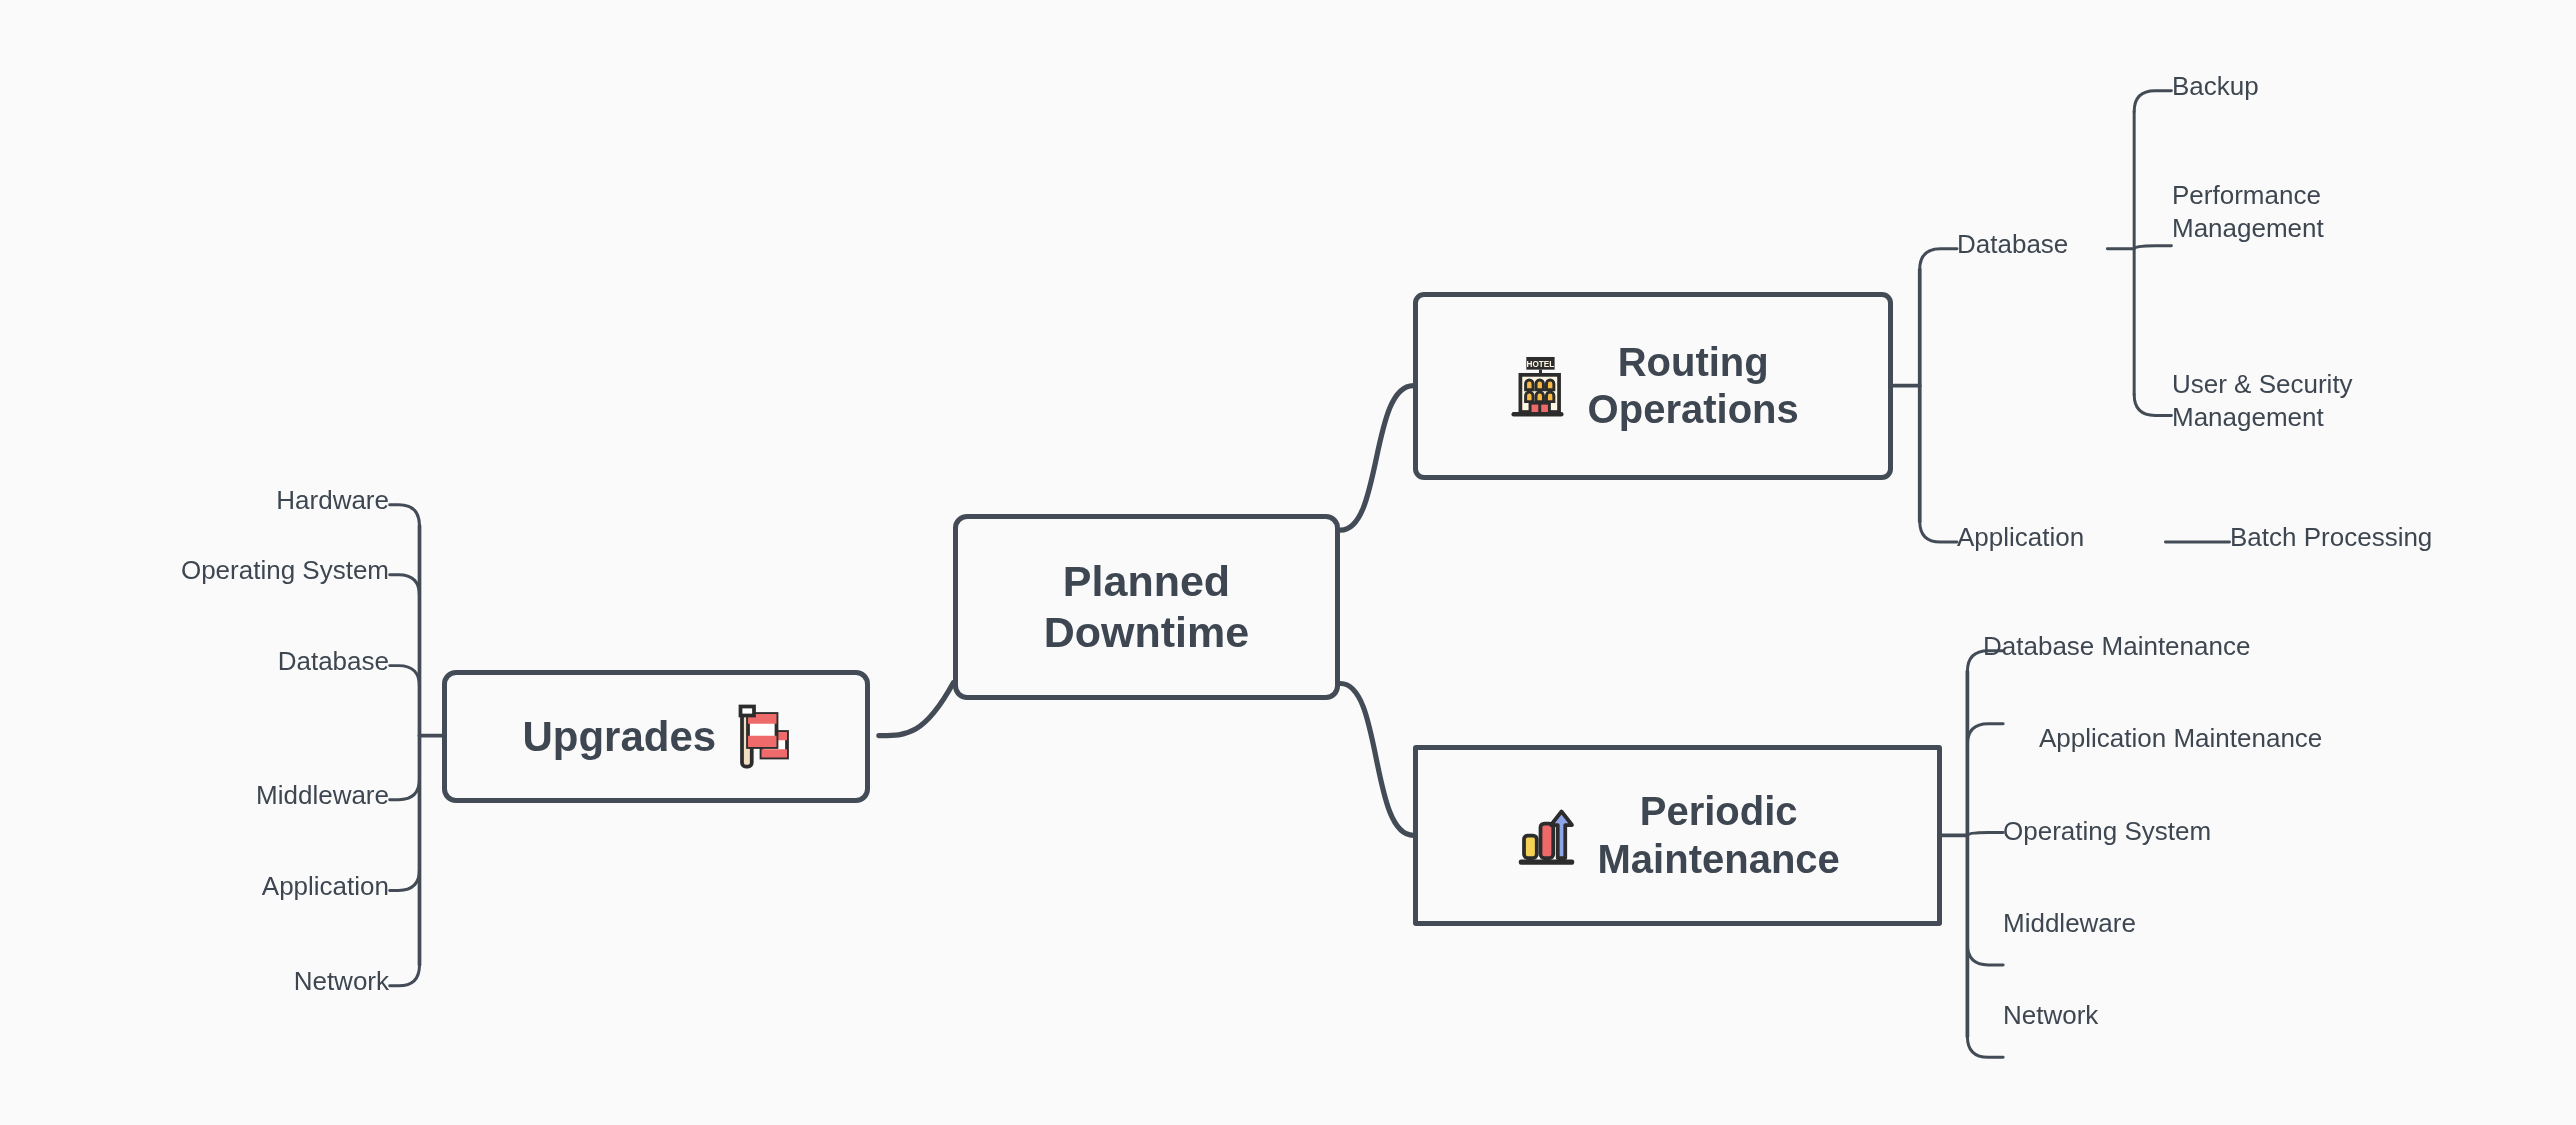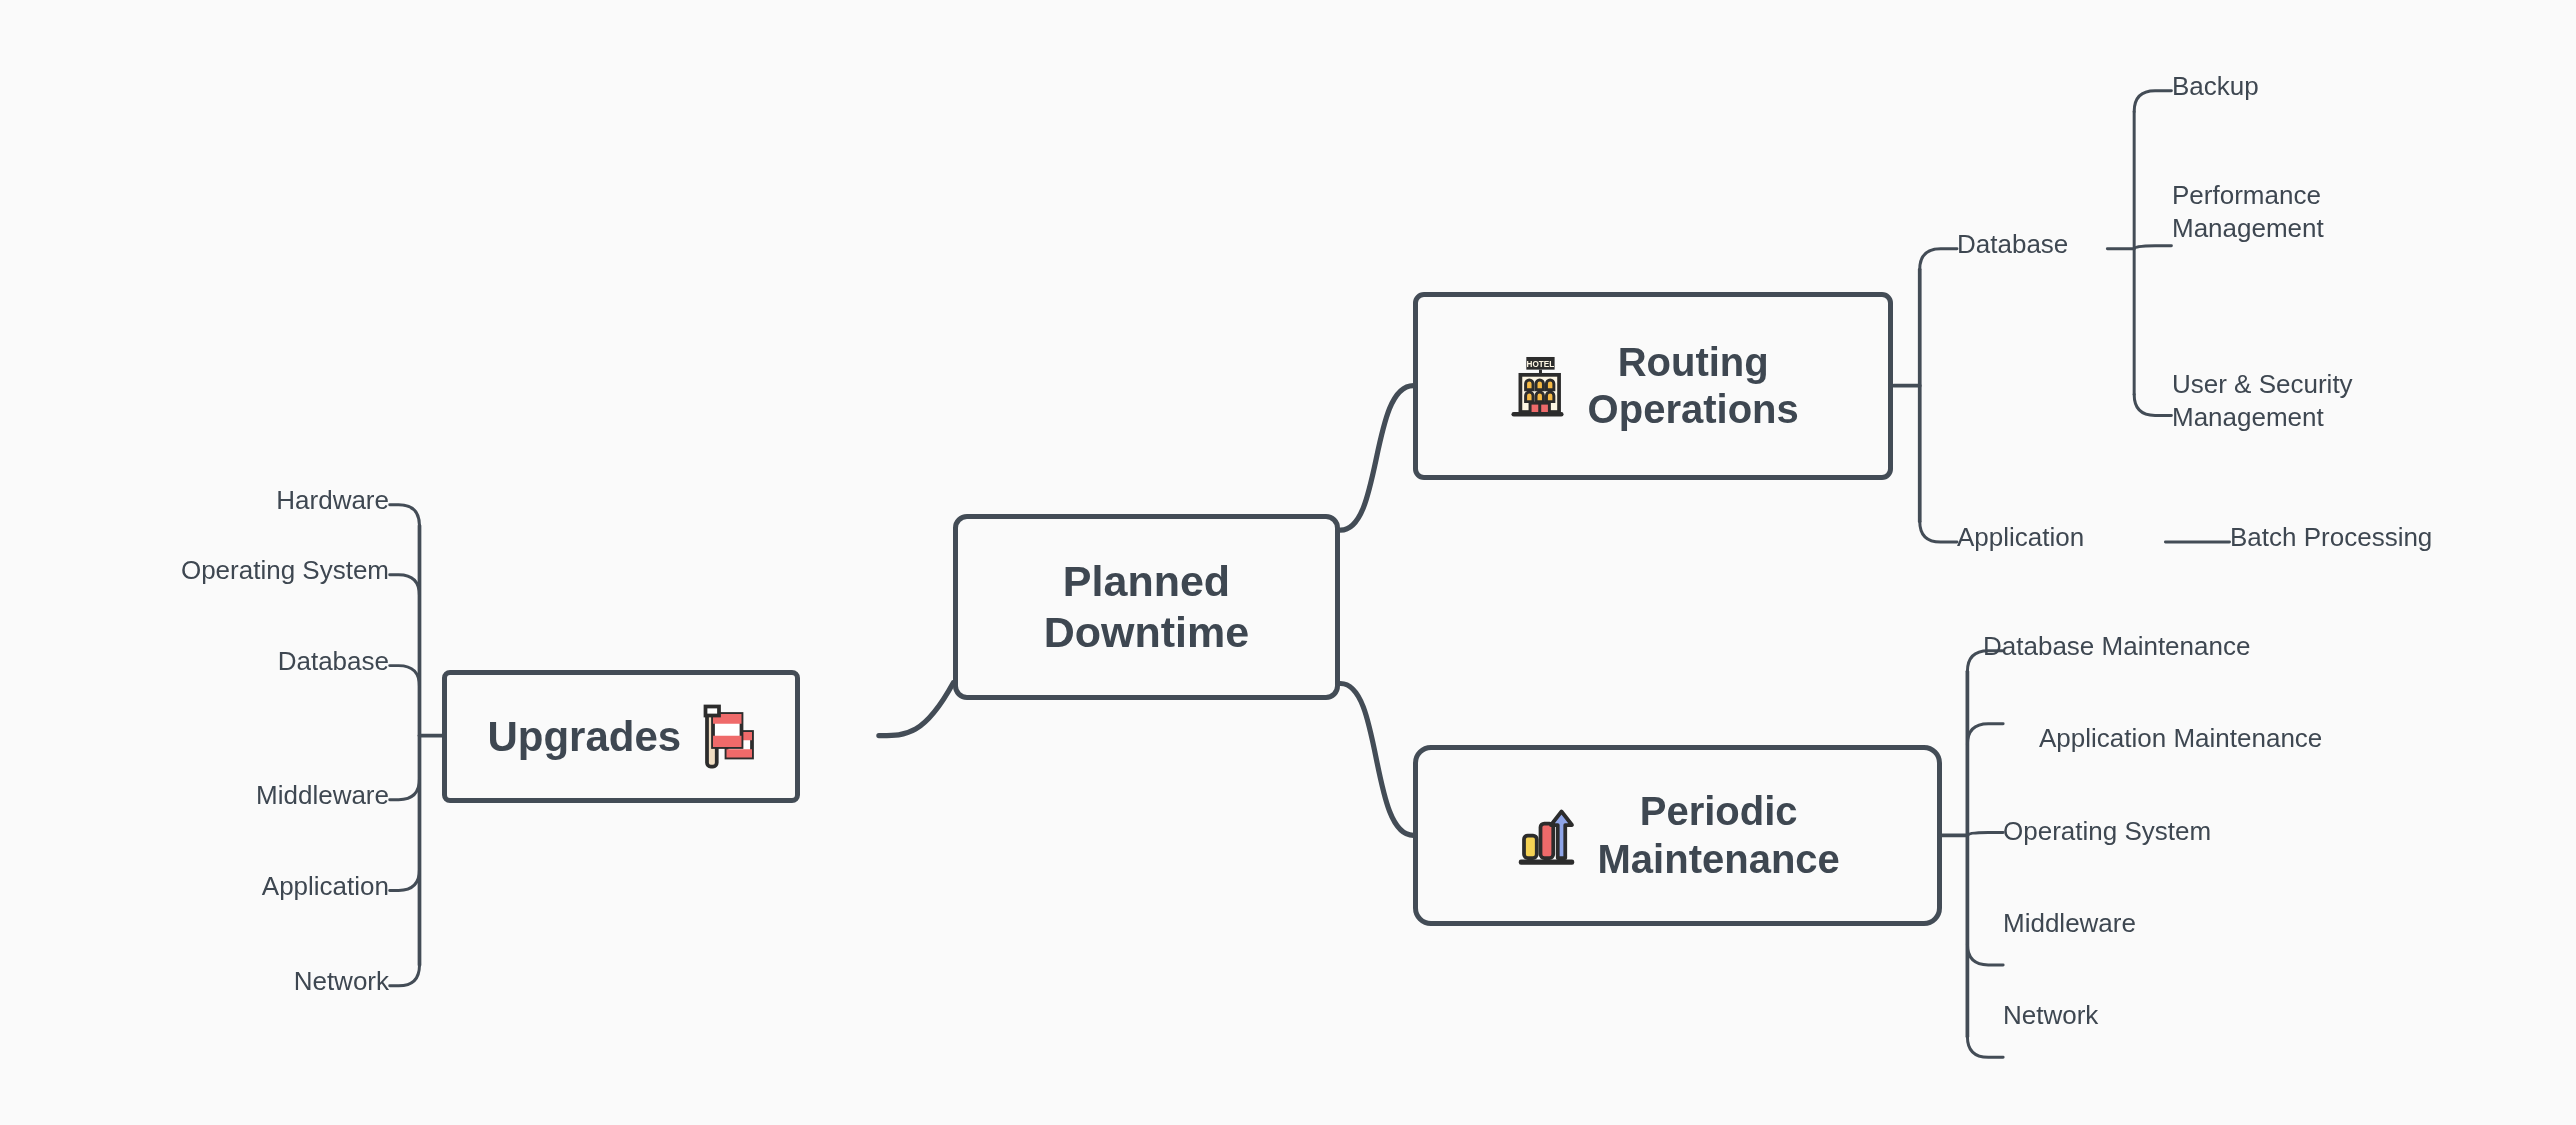--- a/index.html
+++ b/index.html
@@ -42,35 +42,35 @@
   .node .label { white-space: pre-line; }
 
   #node-root {
     left: 953px; top: 514px;
     width: 387px; height: 186px;
     font-size: 43px;
     border-radius: 14px;
   }
   #node-upgrades {
     left: 442px; top: 670px;
-    width: 358px; height: 133px;
+    width: 428px; height: 133px;
     font-size: 42px;
-    border-radius: 8px;
+    border-radius: 14px;
   }
   #node-routing {
     left: 1413px; top: 292px;
     width: 480px; height: 188px;
     font-size: 40px;
     border-radius: 11px;
   }
   #node-periodic {
     left: 1413px; top: 745px;
     width: 529px; height: 181px;
     font-size: 40px;
-    border-radius: 18px;
+    border-radius: 3px;
   }
 
   .leaf {
     position: absolute;
     color: #3e4751;
     font-size: 26px;
     font-weight: normal;
     line-height: 1.28;
     white-space: pre-line;
     z-index: 2;

